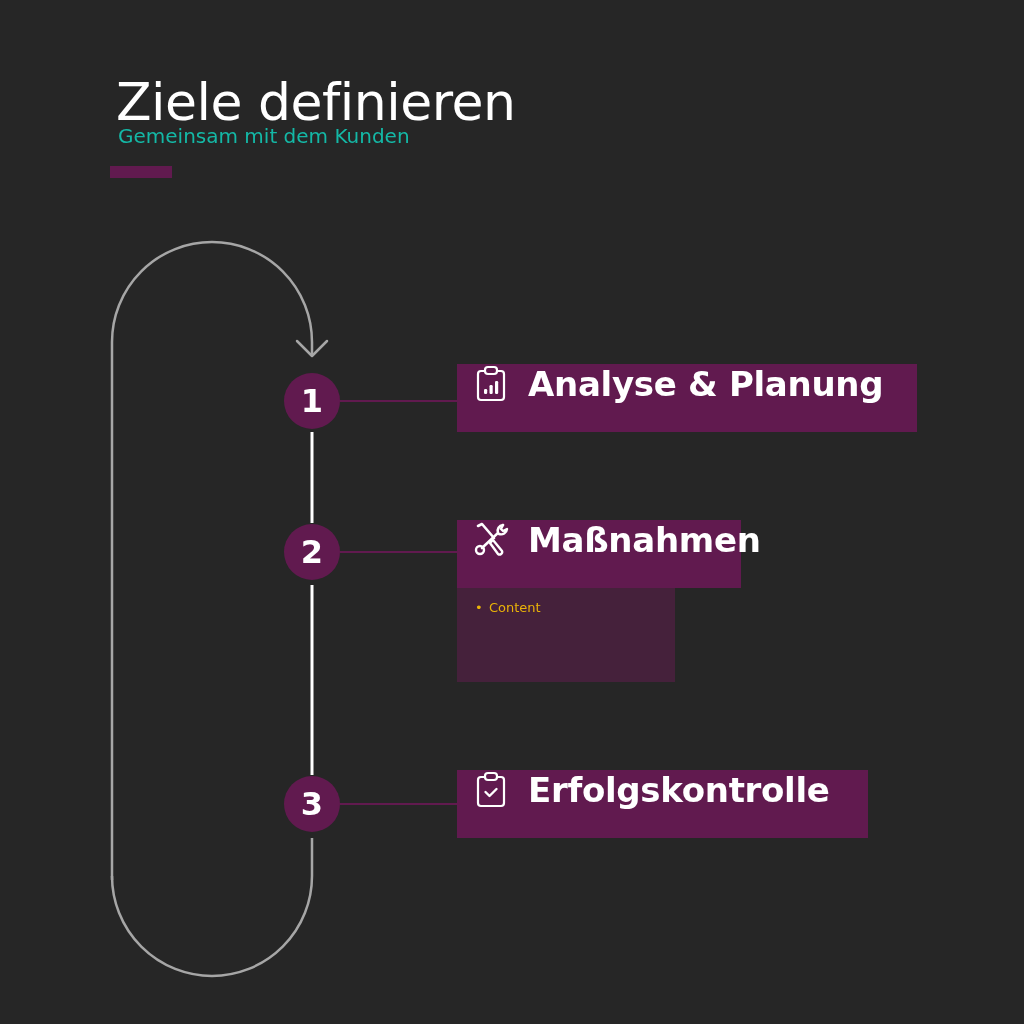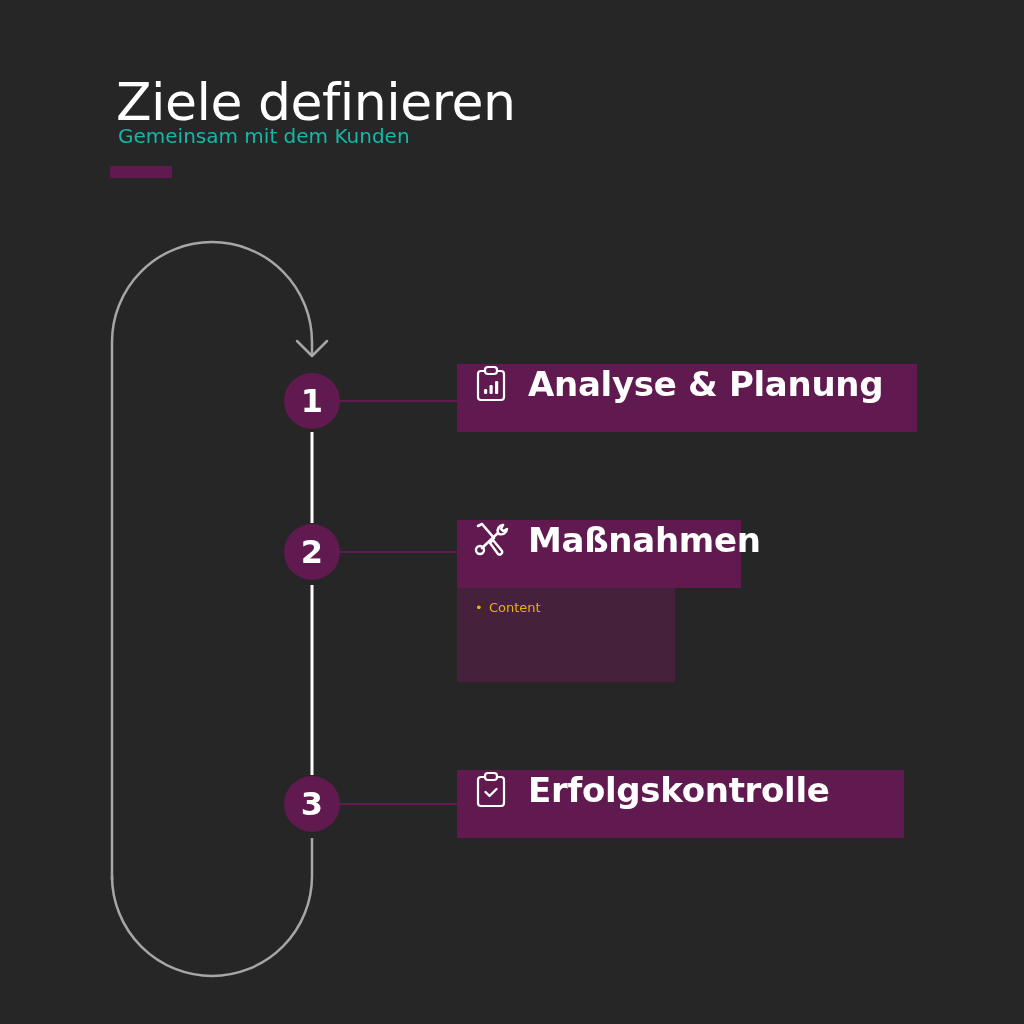--- a/index.html
+++ b/index.html
@@ -168,21 +168,21 @@
   <span class="label">Maßnahmen</span>
 </div>
 <div class="sub-box">
   <ul>
     <li><span class="bullet">•</span><span>Content</span></li>
   </ul>
 </div>
 
 <div class="step-circle" style="left:284px; top:776px;">3</div>
 <div class="connector" style="left:340px; top:803px; width:117px;"></div>
-<div class="step-box" style="left:457px; top:770px; width:447px;">
+<div class="step-box" style="left:457px; top:770px; width:411px;">
   <span class="icon">
     <svg width="38" height="38" viewBox="0 0 38 38" xmlns="http://www.w3.org/2000/svg">
       <rect x="6" y="7" width="26" height="29" rx="3" fill="none" stroke="#ffffff" stroke-width="2.2"></rect>
       <rect x="13" y="3" width="12" height="7" rx="3" fill="#611a4f" stroke="#ffffff" stroke-width="2.2"></rect>
       <path d="M 13.5 22 L 17.5 26 L 24.5 19" fill="none" stroke="#ffffff" stroke-width="2.4" stroke-linecap="round" stroke-linejoin="round"></path>
     </svg>
   </span>
   <span class="label">Erfolgskontrolle</span>
 </div>
 

